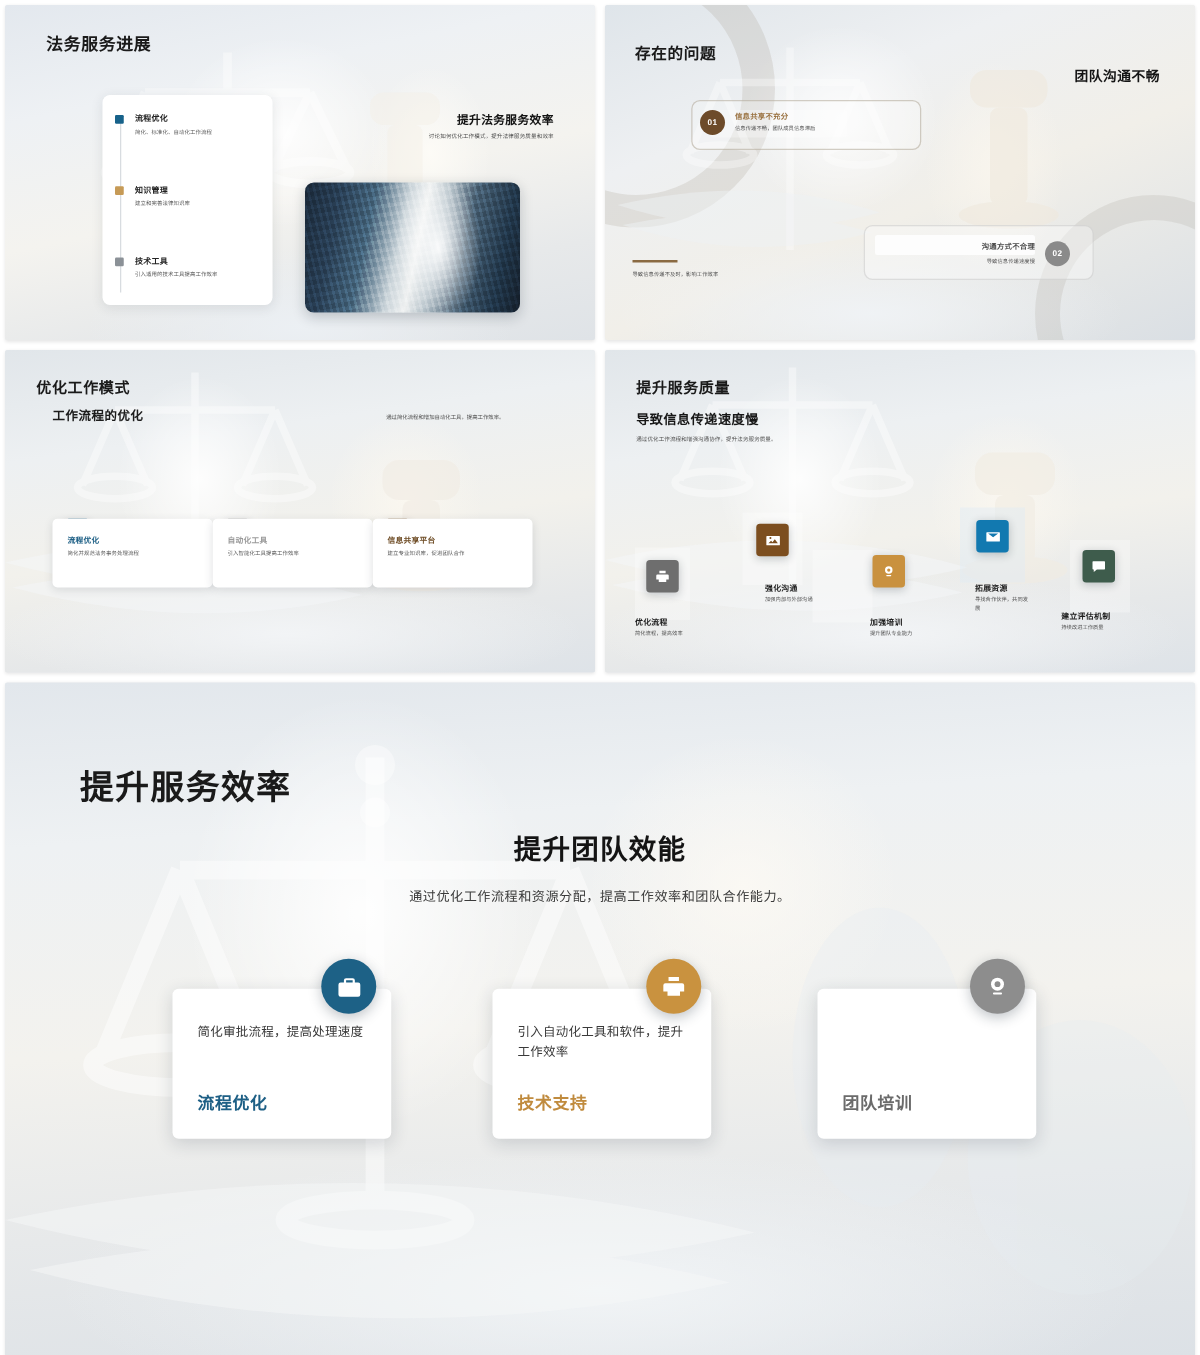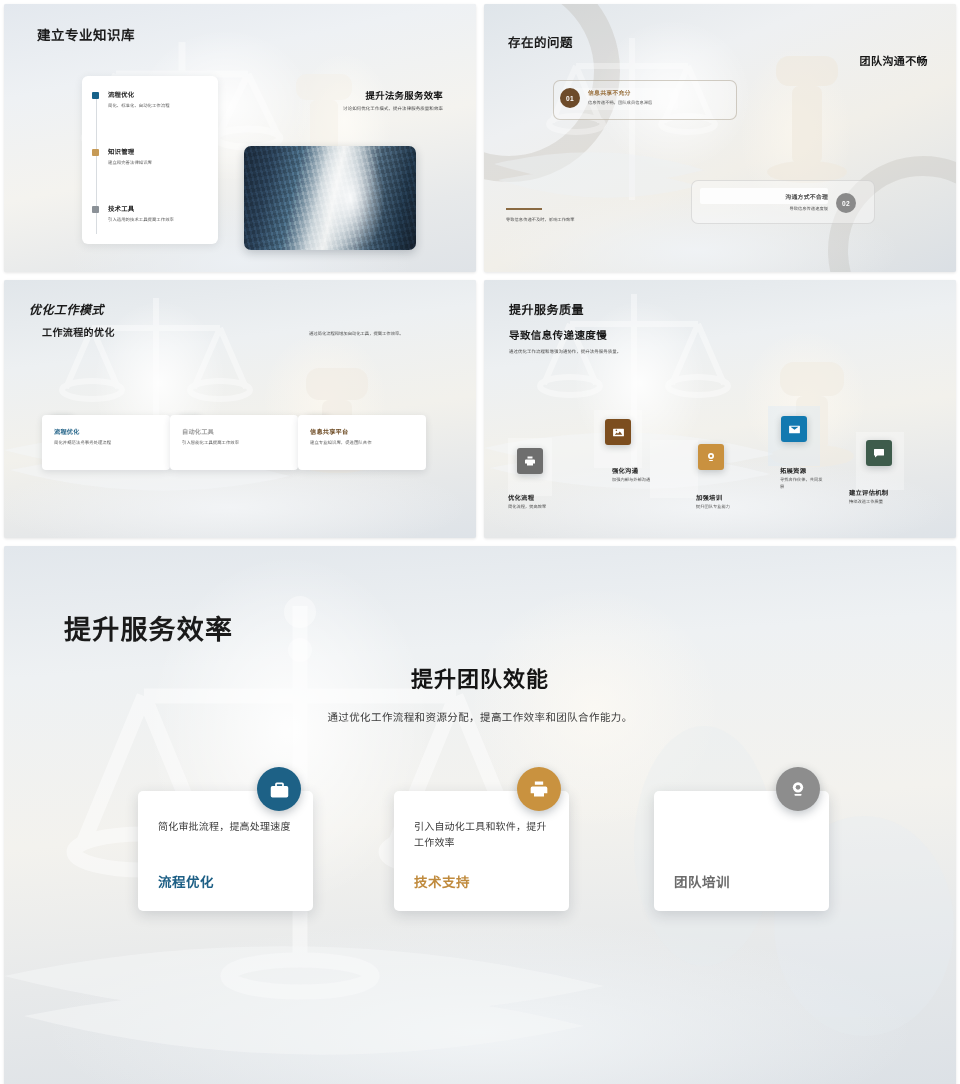--- a/index.html
+++ b/index.html
@@ -144,21 +144,21 @@
   #s2 .pill2{
     position:absolute;left:216px;top:184px;width:128px;height:16px;background:#fdfdfd;border-radius:2px;
   }
   #s2 .rule{
     position:absolute;left:22px;top:204px;width:36px;height:1.6px;background:#8a6a42;
   }
   #s2 .foot{position:absolute;left:22px;top:212px;font-size:4.2px;color:#4e4e4e;letter-spacing:.1px;}
 
   
   #s3{width:476px;height:258px;}
-  #s3 .slide-title{position:absolute;left:25px;top:20px;font-size:12px;font-style:italic;}
+  #s3 .slide-title{position:absolute;left:25px;top:20px;font-size:12px;}
   #s3 .h2{position:absolute;left:38px;top:44px;font-size:10px;font-weight:bold;color:#1c1c1c;letter-spacing:.4px;}
   #s3 .intro{position:absolute;left:305px;top:50px;width:118px;font-size:4.3px;line-height:1.65;color:#4d4d4d;}
   #s3 .tile{
     position:absolute;width:24px;height:24px;border-radius:5px;
     display:flex;align-items:center;justify-content:center;
     box-shadow:0 2px 6px rgba(30,40,50,.22);
   }
   #s3 .card{
     position:absolute;top:135px;width:128px;height:55px;background:#fff;border-radius:4px;
     box-shadow:0 2px 7px rgba(40,50,60,.13);
@@ -228,21 +228,21 @@
           <ellipse cx="178" cy="216" rx="30" ry="7"></ellipse>
         </g>
         <g opacity="0.45" fill="#f4efe6">
           <rect x="292" y="70" width="56" height="26" rx="11"></rect>
           <rect x="306" y="96" width="28" height="58" rx="6"></rect>
           <ellipse cx="320" cy="160" rx="34" ry="9"></ellipse>
         </g>
       </svg>
 
       <div class="content">
-        <div class="slide-title">建立专业知识库</div>
+        <div class="slide-title">法务服务进展</div>
 
         <div class="tl-card"></div>
         <div class="tl-line"></div>
 
         <div class="tl-item" style="top:86px;">
           <span class="tl-dot" style="background:#17628a;"></span>
           <div class="tl-txt">
             <div class="tl-h">流程优化</div>
             <div class="tl-p">简化、标准化、自动化工作流程</div>
           </div>

